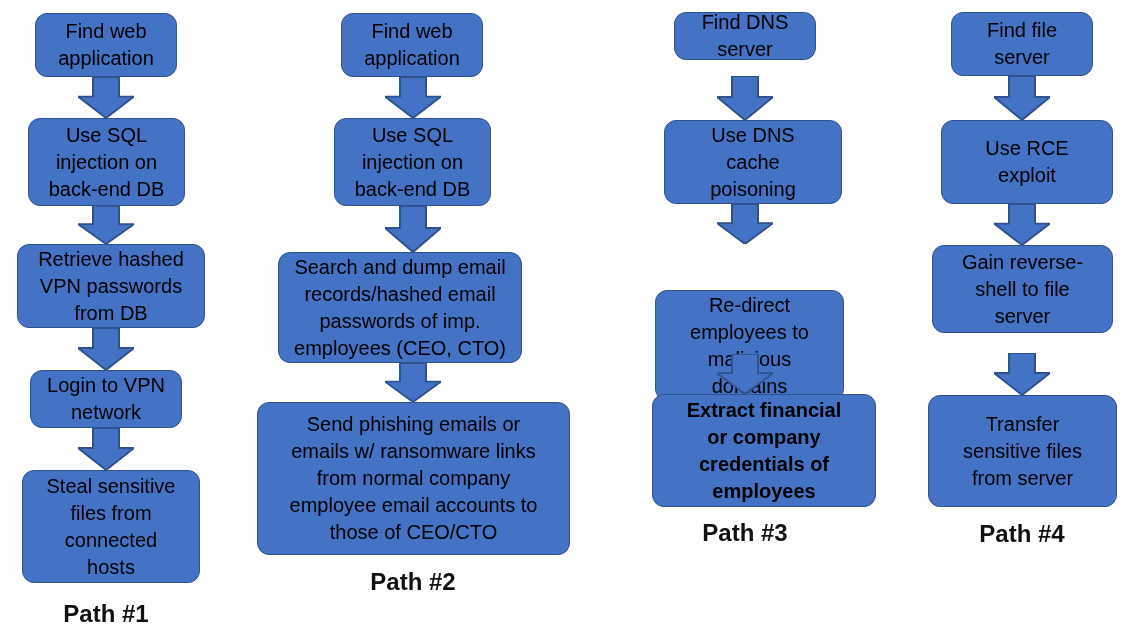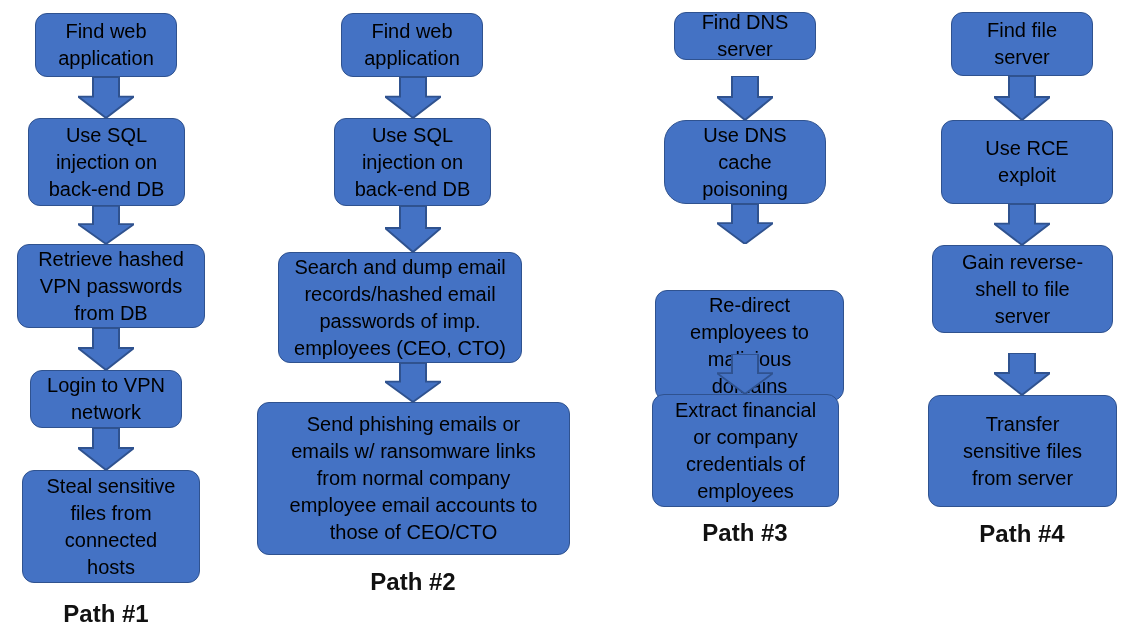--- a/index.html
+++ b/index.html
@@ -112,38 +112,38 @@
   </div>
 
   <div>
     <div class="box" style="left:674px;top:12px;width:142px;height:48px;">Find DNS
 server</div>
     <div class="arrow" style="left:717px;top:76px;">
       <svg width="56" height="44" viewBox="0 0 56 44" preserveAspectRatio="none">
           <polygon points="15,0 41,0 41,21 56,21 28,44 0,21 15,21" fill="#4472C4" stroke="#2F528F" stroke-width="2"></polygon>
         </svg>
     </div>
-    <div class="box" style="left:664px;top:120px;width:162px;height:84px;border-radius:22px;">Use DNS
+    <div class="box" style="left:664px;top:120px;width:178px;height:84px;">Use DNS
 cache
 poisoning</div>
     <div class="arrow" style="left:717px;top:204px;">
       <svg width="56" height="40" viewBox="0 0 56 44" preserveAspectRatio="none">
           <polygon points="15,0 41,0 41,21 56,21 28,44 0,21 15,21" fill="#4472C4" stroke="#2F528F" stroke-width="2"></polygon>
         </svg>
     </div>
     <div class="box" style="left:655px;top:243px;width:189px;height:111px;margin-top:47px;">Re-direct
 employees to
 malicious
 domains</div>
     <div class="arrow" style="left:717px;top:354px;">
       <svg width="56" height="40" viewBox="0 0 56 44" preserveAspectRatio="none">
           <polygon points="15,0 41,0 41,21 56,21 28,44 0,21 15,21" fill="#4472C4" stroke="#2F528F" stroke-width="2"></polygon>
         </svg>
     </div>
-    <div class="box" style="left:652px;top:394px;width:187px;height:113px;">Extract financial
+    <div class="box" style="left:652px;top:394px;width:224px;height:113px;font-weight:bold;">Extract financial
 or company
 credentials of
 employees</div>
     <div class="path-label" style="left:685px;top:519px;">Path #3</div>
   </div>
 
   <div>
     <div class="box" style="left:951px;top:12px;width:142px;height:64px;">Find file
 server</div>
     <div class="arrow" style="left:994px;top:76px;">

